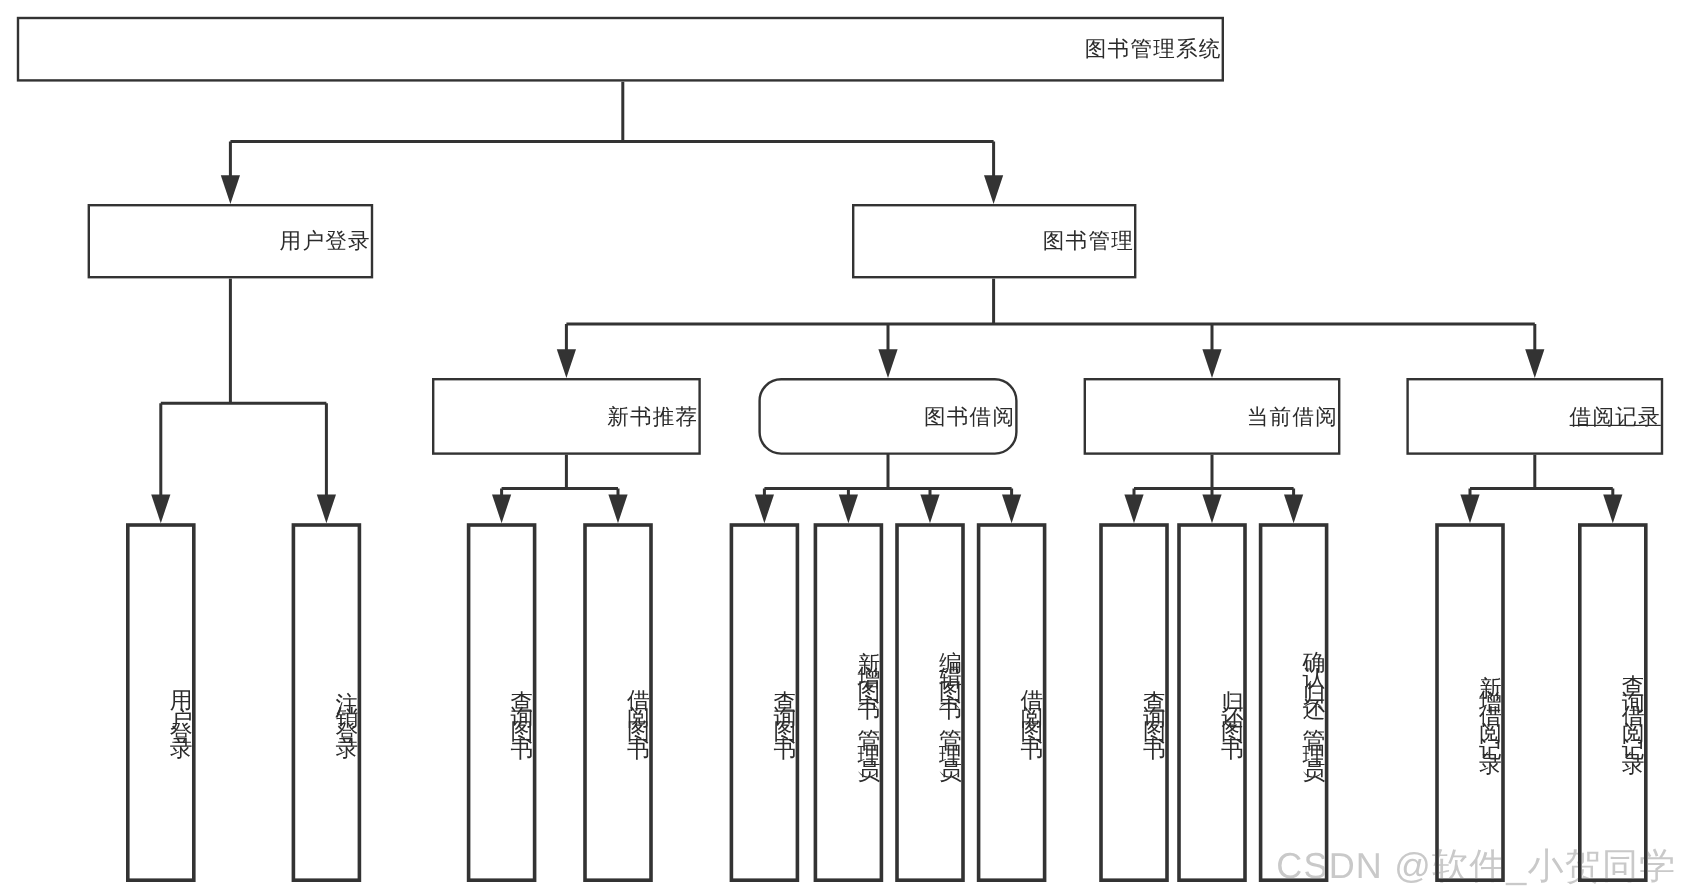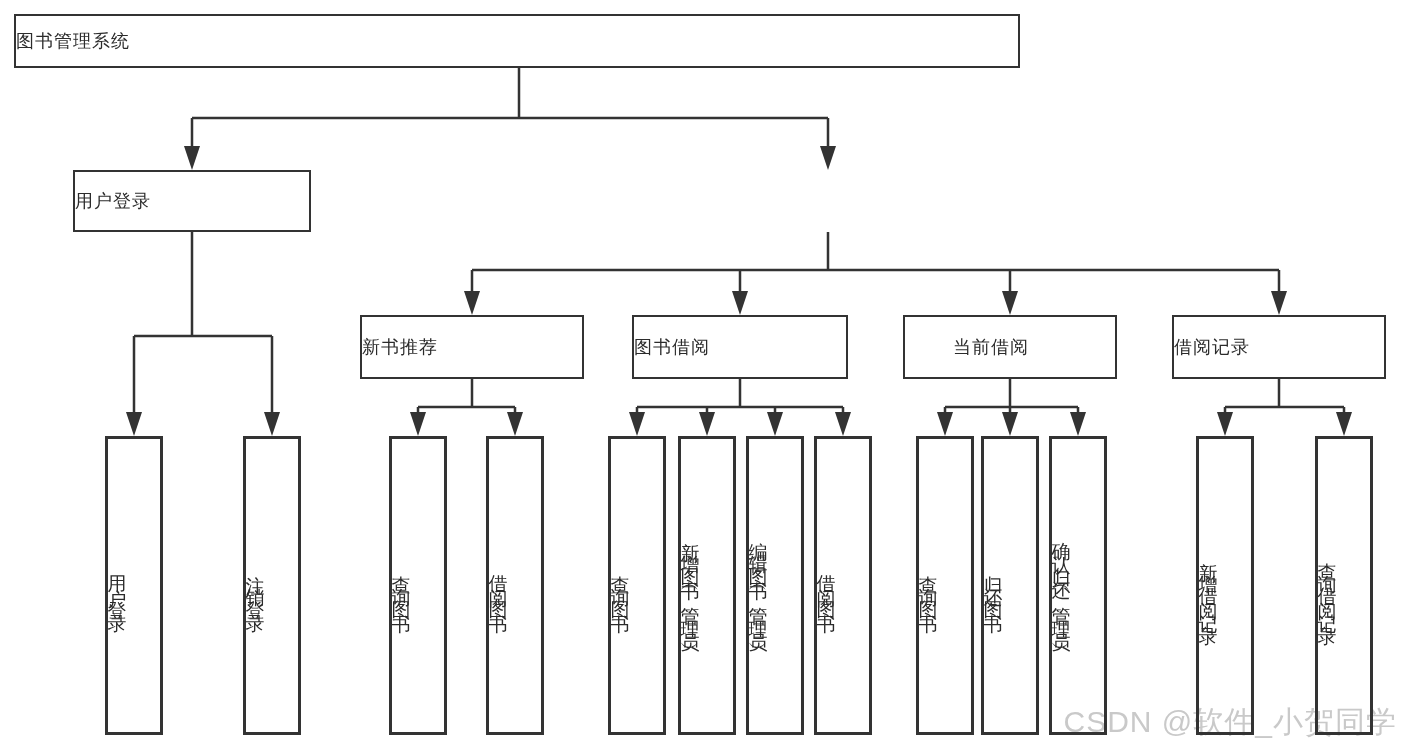--- a/index.html
+++ b/index.html
@@ -5,39 +5,39 @@
   html,body{margin:0;padding:0;background:#ffffff;}
   .canvas{
     position:relative;width:1405px;height:747px;background:#ffffff;overflow:hidden;
     font-family:"Liberation Sans","DejaVu Sans",sans-serif;color:#2b2b2b;
   }
   .connectors{position:absolute;left:0;top:0;width:1405px;height:747px;}
   .connectors path{stroke:#333333;stroke-width:2.5;fill:none;}
   .connectors polygon{fill:#333333;stroke:none;}
   .node{
     position:absolute;box-sizing:border-box;background:#ffffff;border:2px solid #333333;
-    display:flex;align-items:center;justify-content:flex-start;
+    display:flex;align-items:center;justify-content:flex-end;
   }
   .h-node{font-size:18px;letter-spacing:1px;}
   .v-node{border-width:3px;}
   .v-node .vtext{
     writing-mode:vertical-rl;text-orientation:mixed;
     font-size:19px;line-height:1;letter-spacing:13px;white-space:nowrap;
   }
   
   .n-root{left:14px;top:14px;width:1006px;height:54px;}
   
   .n-l2a{left:73px;top:170px;width:238px;height:62px;}
   .n-l2b{left:710px;top:170px;width:237px;height:62px;}
   
   .n-l3{top:315px;height:64px;}
   .n-l3a{left:360px;width:224px;}
-  .n-l3b{left:632px;width:216px;}
+  .n-l3b{left:632px;width:216px;border-radius:19px;}
   .n-l3c{left:903px;width:214px;padding-left:48px;}
-  .n-l3d{left:1172px;width:214px;}
+  .n-l3d{left:1172px;width:214px;text-decoration:underline;}
   
   .leaf{top:436px;height:299px;width:58px;}
   .lf1{left:105px;}  .lf2{left:243px;}
   .lf3{left:389px;}  .lf4{left:486px;}
   .lf5{left:608px;}  .lf6{left:678px;}  .lf7{left:746px;}  .lf8{left:814px;}
   .lf9{left:916px;}  .lf10{left:981px;} .lf11{left:1049px;}
   .lf12{left:1196px;}.lf13{left:1315px;}
   .watermark{
     position:absolute;right:8px;bottom:4px;z-index:10;
     font-size:30px;color:#c9c9c9;mix-blend-mode:darken;letter-spacing:1px;
@@ -98,20 +98,23 @@
     </g>
   </svg>
 
   <div class="node h-node n-root">
     <span>图书管理系统</span>
   </div>
 
   <div class="node h-node n-l2a">
     <span>用户登录</span>
   </div>
+  <div class="node h-node n-l2b">
+    <span>图书管理</span>
+  </div>
 
   <div class="node h-node n-l3 n-l3a">
     <span>新书推荐</span>
   </div>
   <div class="node h-node n-l3 n-l3b">
     <span>图书借阅</span>
   </div>
   <div class="node h-node n-l3 n-l3c">
     <span>当前借阅</span>
   </div>

